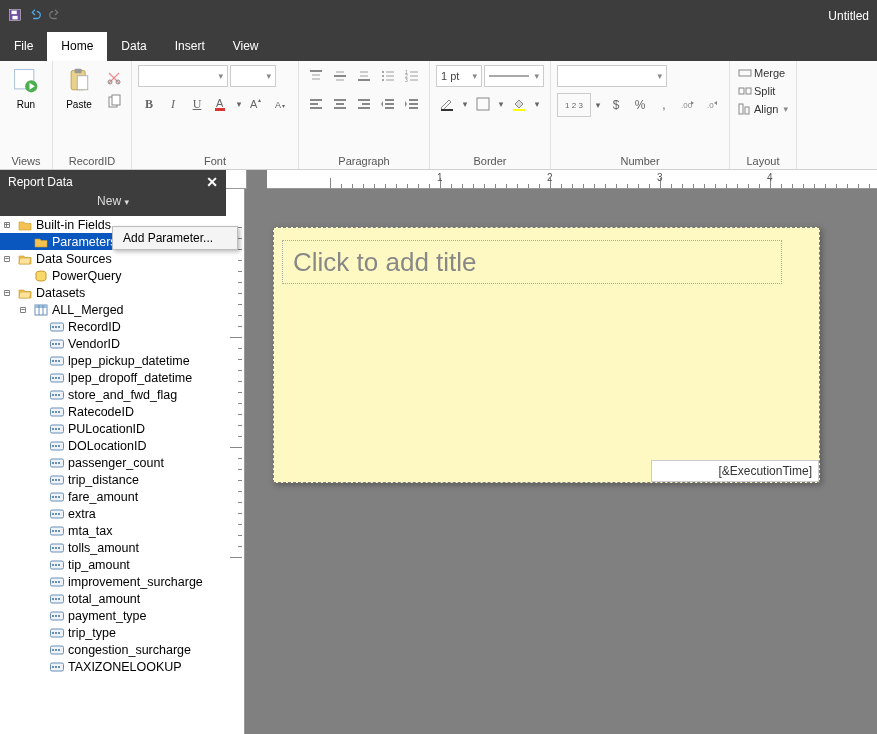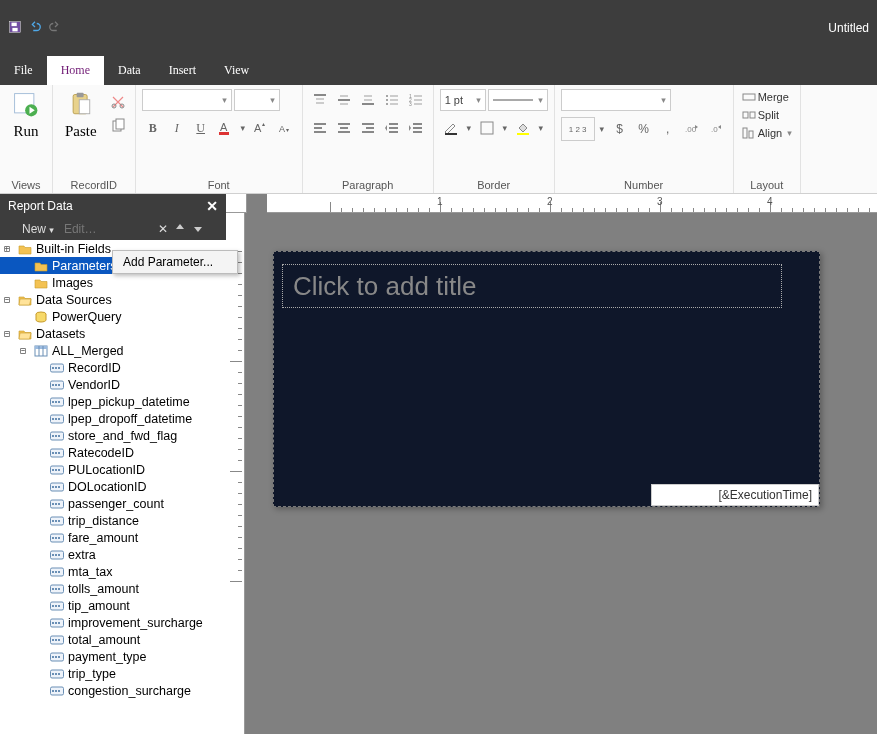--- a/index.html
+++ b/index.html
@@ -12,36 +12,35 @@
     overflow: hidden;
     width: 877px;
     height: 734px;
   }
   .titlebar {
     display: flex;
     align-items: center;
     height: 24px;
     background: #3d3d3d;
     color: #fff;
-    padding: 16px 8px;
+    padding: 4px 8px;
   }
   .titlebar .qat svg { width: 14px; height: 14px; }
   .titlebar .qat { display: flex; gap: 6px; align-items: center; }
   .titlebar .title { flex: 1; text-align: right; font-size: 12px; color: #fff; }
 
   .menubar {
     display: flex;
     align-items: stretch;
     height: 29px;
     background: #3d3d3d;
     color: #fff;
-    font-family: Liberation Serif, serif;
   }
   .menubar .tab { padding: 7px 14px; font-size: 12px; color: #fff; }
-  .menubar .tab.active { background: #fff; color: #701a75; }
+  .menubar .tab.active { background: #fff; color: #000000; }
 
   .ribbon {
     display: flex;
     height: 108px;
     background: #fafafa;
     border-bottom: 1px solid #d0d0d0;
   }
   .ribbon-group {
     display: flex;
     flex-direction: column;
@@ -55,21 +54,21 @@
     color: #555;
     padding-bottom: 2px;
     margin-top: auto;
   }
   .ribbon-group .group-body { display: flex; gap: 4px; align-items: flex-start; }
   .big-button {
     display: flex; flex-direction: column; align-items: center;
     padding: 4px 6px; gap: 4px;
   }
   .big-button svg { width: 28px; height: 28px; }
-  .big-button span { font-size: 15px; font-family: Liberation Serif, serif; }
+  .big-button span { font-size: 10px; }
   .small-btn {
     width: 22px; height: 22px; display: inline-flex; align-items: center; justify-content: center;
     font-size: 12px; color: #666;
   }
   .small-btn svg { width: 16px; height: 16px; }
   .btn-row { display: flex; align-items: center; gap: 2px; }
   .font-combo, .size-combo, .border-combo, .num-combo, .pt-combo {
     border: 1px solid #ccc;
     background: #fff;
     height: 20px;
@@ -108,26 +107,27 @@
     justify-content: space-between;
     height: 24px;
     padding: 0 8px;
     font-size: 12px;
     background: #3d3d3d;
   }
   .panel-header .close { font-size: 14px; font-weight: bold; cursor: default; }
   .panel-toolbar {
     display: flex;
     align-items: center;
-    gap: 10px;
+    gap: 22px;
     height: 22px;
-    padding: 0 22px;
+    padding: 0 12px;
     font-size: 12px;
     background: #3d3d3d;
     color: #ddd;
+    flex-direction: column;
   }
   .panel-toolbar .disabled { color: #777; }
   .panel-toolbar svg { width: 12px; height: 12px; }
 
   .tree {
     flex: 1;
     background: #fff;
     color: #000;
     overflow-y: auto;
     font-size: 12.5px;
@@ -204,21 +204,21 @@
   }
   .page-area {
     flex: 1;
     padding: 38px 28px;
     overflow: hidden;
     position: relative;
   }
   .report-page {
     width: 545px;
     height: 254px;
-    background: #0f172a;
+    background: #fef9c3;
     border: 1px dashed #7a7a7a;
     position: relative;
     box-shadow: 2px 2px 6px rgba(0,0,0,0.3);
   }
   .title-box {
     position: absolute;
     left: 8px; top: 12px;
     width: 488px;
     height: 42px;
     border: 1px dotted #aaa;
@@ -581,27 +581,20 @@
             </svg></span>
           <span>Built-in Fields</span>
         </div>
         <div class="tree-item depth2 selected">
           <span class="exp hidden">·</span>
           <span class="tree-icon"><svg viewBox="0 0 14 12">
               <path d="M1 3h5l1 1.5h6V11H1z" fill="#f3c253" stroke="#c79a2a" stroke-width="0.6"></path>
             </svg></span>
           <span>Parameters</span>
         </div>
-        <div class="tree-item depth2">
-          <span class="exp hidden">·</span>
-          <span class="tree-icon"><svg viewBox="0 0 14 12">
-              <path d="M1 3h5l1 1.5h6V11H1z" fill="#f3c253" stroke="#c79a2a" stroke-width="0.6"></path>
-            </svg></span>
-          <span>Images</span>
-        </div>
         <div class="tree-item depth1">
           <span class="exp">⊟</span>
           <span class="tree-icon"><svg viewBox="0 0 14 12">
               <path d="M1 3h5l1 1.5h6V11H1z" fill="#f3c253" stroke="#c79a2a" stroke-width="0.6"></path>
               <path d="M2 5h11l-1.5 6H1z" fill="#ffe39a" stroke="#c79a2a" stroke-width="0.6"></path>
             </svg></span>
           <span>Data Sources</span>
         </div>
         <div class="tree-item depth2">
           <span class="exp hidden">·</span>
@@ -821,20 +814,30 @@
         </div>
         <div class="tree-item depth3">
           <span class="exp hidden">·</span>
           <span class="tree-icon"><svg viewBox="0 0 14 12">
               <rect x="0.5" y="2" width="13" height="8" rx="1.5" fill="#eef3fa" stroke="#6a8fb5"></rect>
               <rect x="2" y="5" width="2" height="2" fill="#6a8fb5"></rect>
               <rect x="5" y="5" width="2" height="2" fill="#6a8fb5"></rect>
               <rect x="8" y="5" width="2" height="2" fill="#6a8fb5"></rect>
             </svg></span>
           <span>congestion_surcharge</span>
+        </div>
+        <div class="tree-item depth3">
+          <span class="exp hidden">·</span>
+          <span class="tree-icon"><svg viewBox="0 0 14 12">
+              <rect x="0.5" y="2" width="13" height="8" rx="1.5" fill="#eef3fa" stroke="#6a8fb5"></rect>
+              <rect x="2" y="5" width="2" height="2" fill="#6a8fb5"></rect>
+              <rect x="5" y="5" width="2" height="2" fill="#6a8fb5"></rect>
+              <rect x="8" y="5" width="2" height="2" fill="#6a8fb5"></rect>
+            </svg></span>
+          <span>TAXIZONELOOKUP</span>
         </div>
       </div>
 
     <div class="context-menu">
       <div class="menu-item">Add Parameter...</div>
     </div>
   </div>
 
   <div class="design-surface">
     <div style="display:flex">

